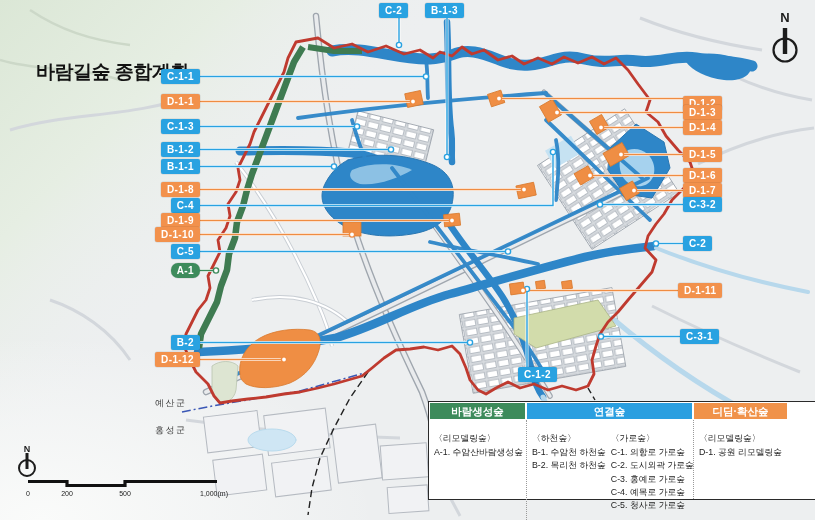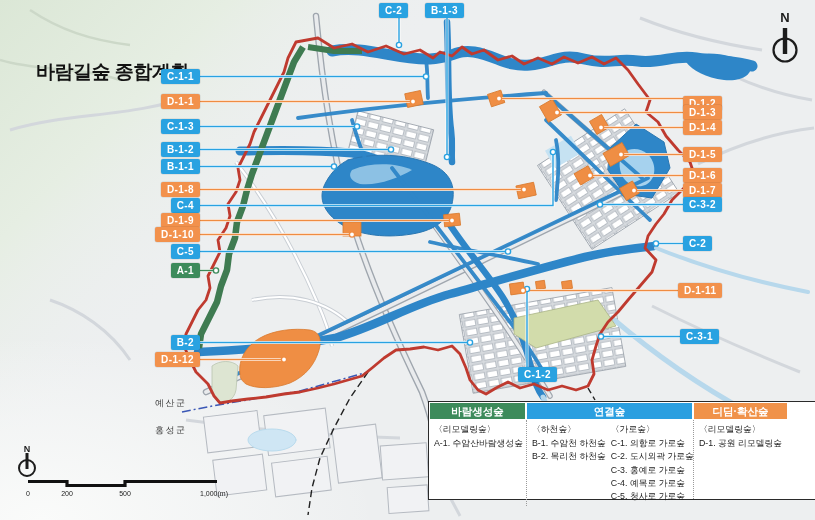--- a/index.html
+++ b/index.html
@@ -6,30 +6,30 @@
   .stage{position:relative;width:815px;height:520px;overflow:hidden;
          font-family:"Liberation Sans",sans-serif;background:#edeff0;}
   .stage svg.map{position:absolute;left:0;top:0;}
   .title{position:absolute;left:36px;top:20px;font-size:19px;font-weight:800;
          color:#121212;letter-spacing:-0.5px;z-index:5;margin-top:39px;}
   .tag{position:absolute;height:15px;line-height:15px;padding:0 6px;border-radius:2px;
        color:#fff;font-size:10px;font-weight:bold;letter-spacing:.4px;text-align:center;
        z-index:6;box-shadow:0 0 0 .5px rgba(0,0,0,.12);white-space:nowrap;}
   .tag.blue{background:#29a2e1;}
   .tag.orange{background:#f2914c;}
-  .tag.green{background:#3d8b5b;}
+  .tag.green{background:#3d8b5b;border-radius:7px;}
   .legend{position:absolute;left:428px;top:401px;width:422px;height:99px;background:#fff;
           border:1.6px solid #2a2a2a;display:flex;z-index:7;box-sizing:border-box;}
   .lg-col{display:flex;flex-direction:column;box-sizing:border-box;}
   .lg-head{height:16px;line-height:16px;text-align:center;color:#fff;font-weight:bold;
            font-size:10.5px;margin:1px;}
   .lg-head.green{background:#3d8b5b;}
   .lg-head.blue{background:#2b9fe0;}
   .lg-head.orange{background:#f0924a;}
-  .lg-body{flex:1;padding:3px 5px;font-size:8.8px;line-height:1.5;color:#222;}
+  .lg-body{flex:1;padding:12px 5px;font-size:8.8px;line-height:1.5;color:#222;}
   .lg-col.mid .lg-body,.lg-col.right .lg-body{border-left:1px dotted #9a9a9a;}
   .lg-body.two{display:flex;gap:5px;}
   .lg-sub{margin-bottom:1px;}
   .lg-item{white-space:nowrap;}
 </style>
 </head>
 <body>
 
 <div class="stage">
 

